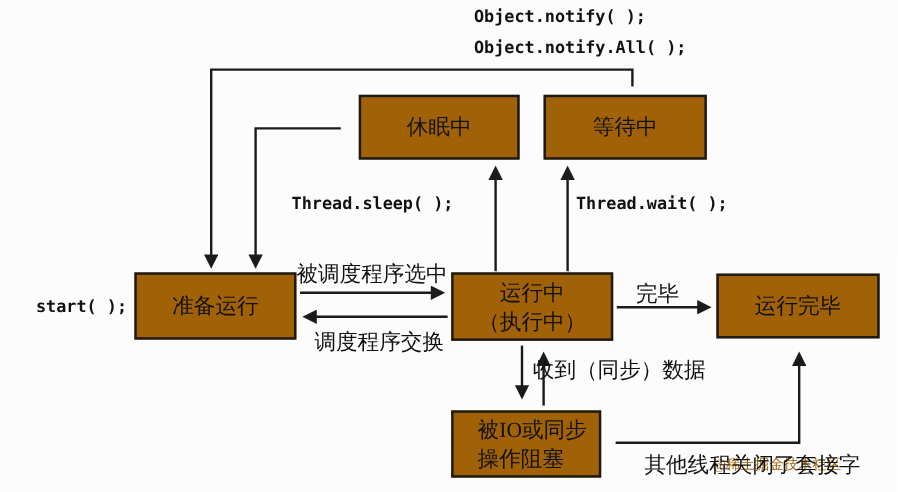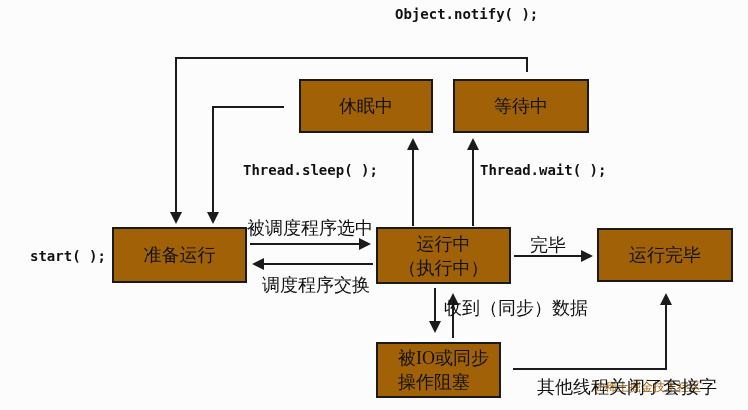--- a/index.html
+++ b/index.html
@@ -79,20 +79,21 @@
   </div>
   <div id="box-finished" class="state-box">
     <span>运行完毕</span>
   </div>
   <div id="box-blocked" class="state-box left-align">
     <span>被IO或同步
 操作阻塞</span>
   </div>
 
   <div class="code" style="left:395px; top:6px;">Object.notify( );</div>
+  <div class="code" style="left:395px; top:32px;">Object.notify.All( );</div>
   <div class="code" style="left:243px; top:162px;">Thread.sleep( );</div>
   <div class="code" style="left:480px; top:162px;">Thread.wait( );</div>
   <div class="code" style="left:30px; top:248px;">start( );</div>
 
   <div class="cjk" style="left:247px; top:216px;">被调度程序选中</div>
   <div class="cjk" style="left:262px; top:273px;">调度程序交换</div>
   <div class="cjk" style="left:530px; top:233px;">完毕</div>
   <div class="cjk" style="left:444px; top:296px;">收到（同步）数据</div>
   <div class="cjk" style="left:519px; top:375px;margin-left:18px;">其他线程关闭了套接字</div>
 

